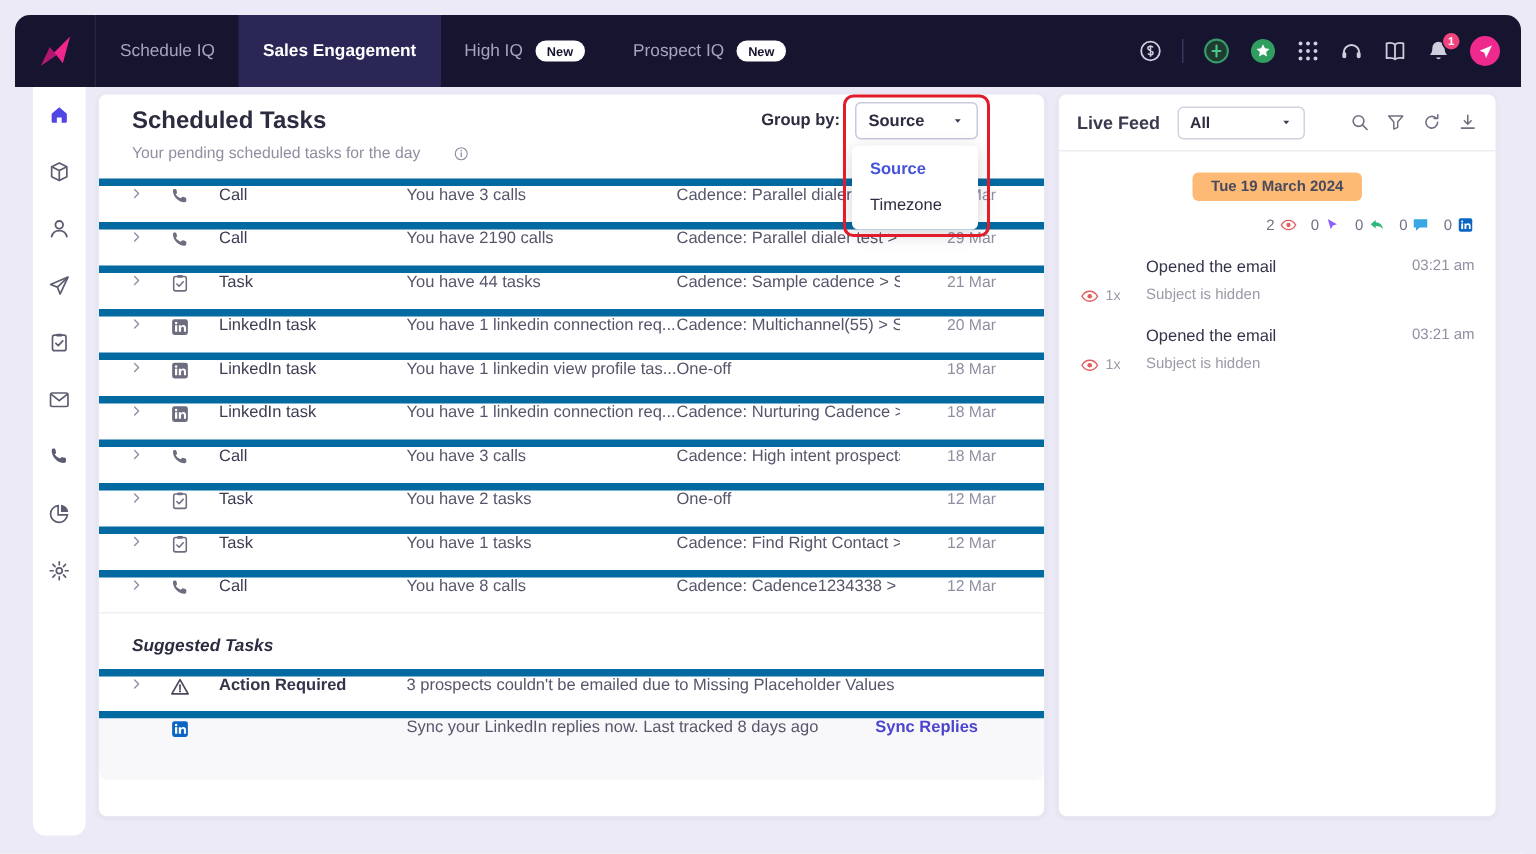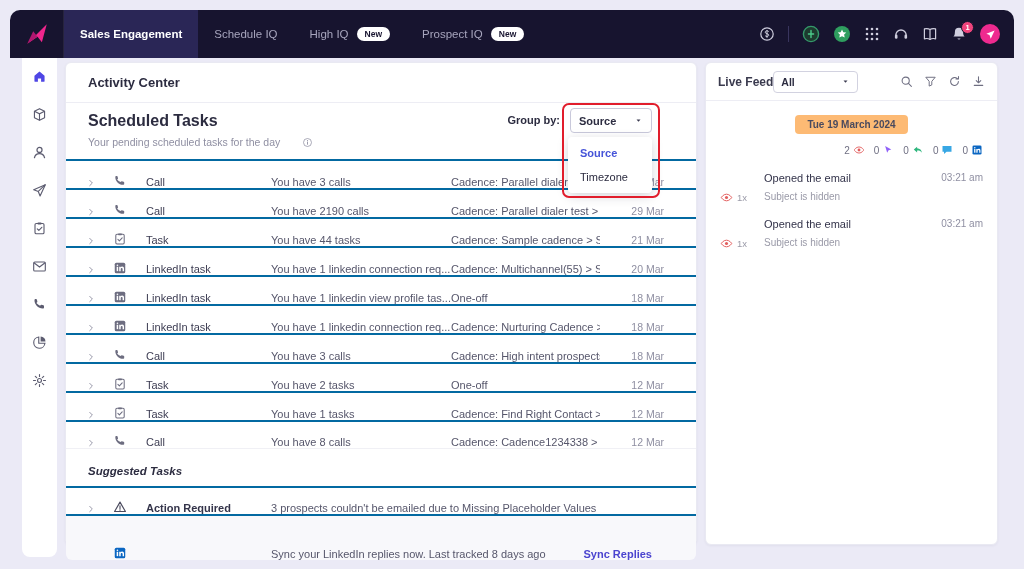--- a/index.html
+++ b/index.html
@@ -47,21 +47,21 @@
   .gb-select-wrap{position:relative}
   .gb-select{width:82px;height:25px;border:1px solid #c9c9db;border-radius:4px;background:#fff;display:flex;align-items:center;justify-content:space-between;padding:0 8px;font-size:11px;font-weight:600;color:#2c2c40;cursor:pointer}
   .caret{display:inline-flex;color:#3a3a50}
   .caret svg{width:9px;height:9px}
   .gb-menu{position:absolute;top:29px;left:-2px;width:84px;background:#fff;border-radius:4px;box-shadow:0 3px 12px rgba(20,20,50,.18);padding:4px 0;z-index:10}
   .menu-opt{font-size:11px;color:#2c2c40;padding:6px 12px;cursor:pointer}
   .menu-opt.sel{color:#4553d8;font-weight:600}
   .annotation{position:absolute;left:-8px;top:-5px;width:98px;height:95px;border:2.5px solid #e11d2c;border-radius:7px;z-index:11;pointer-events:none}
 
   .ttable{}
-  .trow{display:flex;align-items:flex-end;height:29px;border-top:2px solid #0369a1;padding-left:20px;font-size:11px;cursor:pointer}
+  .trow{display:flex;align-items:flex-start;height:29px;border-top:5px solid #0369a1;padding-left:20px;font-size:11px;cursor:pointer}
   .ttable .trow:last-child{border-bottom:1px solid #f0f0f5}
   .cell{display:flex;align-items:center;overflow:hidden;white-space:nowrap}
   .c-chev{width:24px;color:#8f8fa2}
   .c-chev svg{width:10px;height:10px}
   .c-icon{width:36px;color:#6d6d80;padding-left:3px}
   .c-icon svg{width:14px;height:14px}
   .c-type{width:125px;color:#3c3c52}
   .c-sum{width:180px;color:#56566b}
   .c-src{flex:1;color:#56566b}
   .c-date{width:96px;padding-right:32px;justify-content:flex-end;color:#8f8fa2;font-size:10.5px}
@@ -69,21 +69,21 @@
   .sugg-head{height:37px;display:flex;align-items:flex-end;padding:0 22px 9px;font-size:11.5px;font-style:italic;font-weight:700;color:#2c2c40}
   .sugg-row{height:28px}
   .sugg-row .c-type{font-weight:700;color:#34344a}
   .sugg-row .c-sum{width:auto;flex:1}
   .sugg-row.last{height:46px;background:#f8f8fb;border-radius:0 0 6px 6px}
   .li-blue{color:#0a66c2 !important}
   .warn{color:#4a4a5e !important}
   .sync-link{color:#4b44cf;font-weight:600;font-size:11px;margin-right:44px;cursor:pointer;white-space:nowrap;text-decoration:none}
 
   
-  .feed-head{display:flex;align-items:center;height:38px;padding:0 12px;border-bottom:1px solid #ededf4;}
+  .feed-head{display:flex;align-items:center;height:38px;padding:0 12px;border-bottom:1px solid #ededf4;gap:12px}
   .feed-title{font-size:12px;font-weight:600;color:#3a3a4e;white-space:nowrap}
   .feed-select{width:85px;height:22px;border:1px solid #d2d2e0;border-radius:4px;display:flex;align-items:center;justify-content:space-between;padding:0 7px;font-size:10.5px;font-weight:700;color:#2c2c40;cursor:pointer}
   .feed-tools{margin-left:auto;display:flex;gap:11px;color:#6f6f82}
   .tool{display:inline-flex;cursor:pointer}
   .tool svg{width:13px;height:13px}
   .date-pill-row{display:flex;justify-content:center;margin-top:14px}
   .date-pill{background:#fdba74;border-radius:4px;padding:4px 12px;font-size:10px;font-weight:700;color:#4a4a5e}
   .stats{display:flex;justify-content:flex-end;gap:9px;padding:10px 14px 6px;align-items:center}
   .stat{display:flex;align-items:center;gap:3px}
   .stat-count{font-size:10px;color:#6f6f82}
@@ -104,25 +104,25 @@
 <div class="screen">
 
   <header class="topnav">
     <div class="logo">
       <svg viewBox="0 0 24 24" width="26" height="26">
           <path d="M3 21L21 3l-4.5 16.5-4-5z" fill="#f1268d"></path>
           <path d="M3 21l9.5-6.5-4-5z" fill="#b11770"></path>
         </svg>
     </div>
     <nav class="tabs">
+      <div class="tab">
+          <span>Schedule IQ</span>
+        </div>
       <div class="tab active">
           <span>Sales Engagement</span>
-        </div>
-      <div class="tab">
-          <span>Schedule IQ</span>
         </div>
       <div class="tab">
           <span>High IQ</span>
           <span class="new-badge">New</span>
         </div>
       <div class="tab">
           <span>Prospect IQ</span>
           <span class="new-badge">New</span>
         </div>
     </nav>
@@ -237,23 +237,20 @@
     </span>
     <span class="side-icon">
       <svg viewBox="0 0 16 16">
           <circle cx="8" cy="8" r="2.1" fill="none" stroke="currentColor" stroke-width="1.2"></circle>
           <path d="M8 1.6v2.1M8 12.3v2.1M1.6 8h2.1M12.3 8h2.1M3.5 3.5L5 5M11 11l1.5 1.5M12.5 3.5L11 5M5 11l-1.5 1.5" stroke="currentColor" stroke-width="1.2" stroke-linecap="round"></path>
         </svg>
     </span>
   </aside>
 
   <main class="card activity-card">
-    <div class="card-header">
-      <h1>Activity Center</h1>
-    </div>
 
     <div class="sched-head">
       <div>
         <h2>Scheduled Tasks</h2>
         <p class="sub">
           <span>Your pending scheduled tasks for the day</span>
           <span class="info">
             <svg viewBox="0 0 16 16">
                 <circle cx="8" cy="8" r="5.8" fill="none" stroke="currentColor" stroke-width="1.1"></circle>
                 <path d="M8 7.2v3.4" stroke="currentColor" stroke-width="1.3" stroke-linecap="round"></path>

